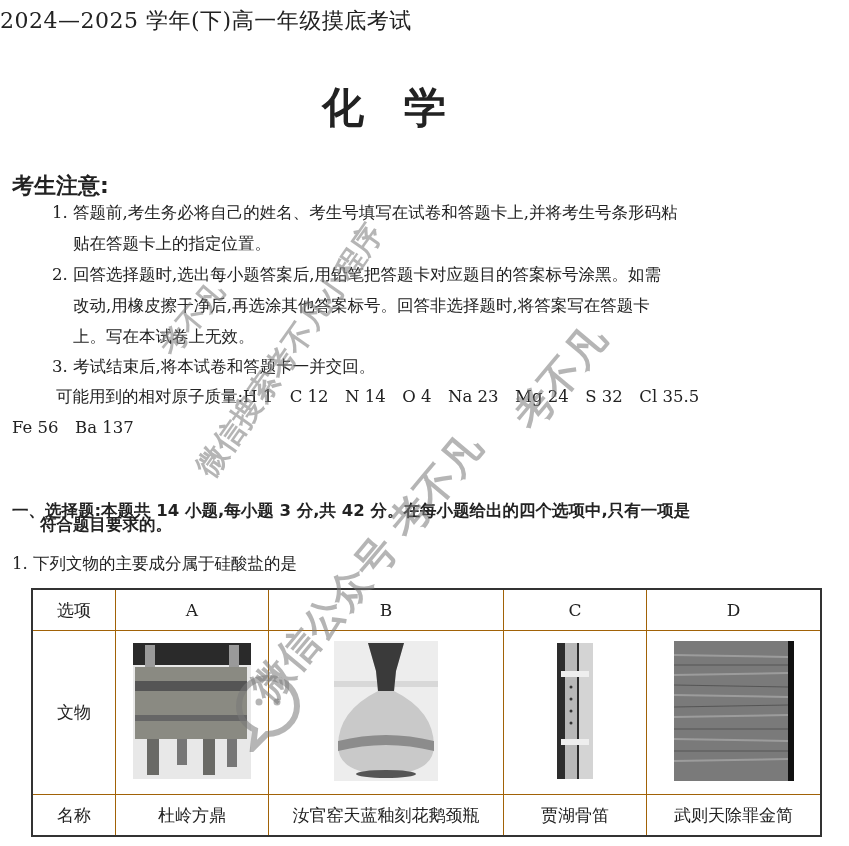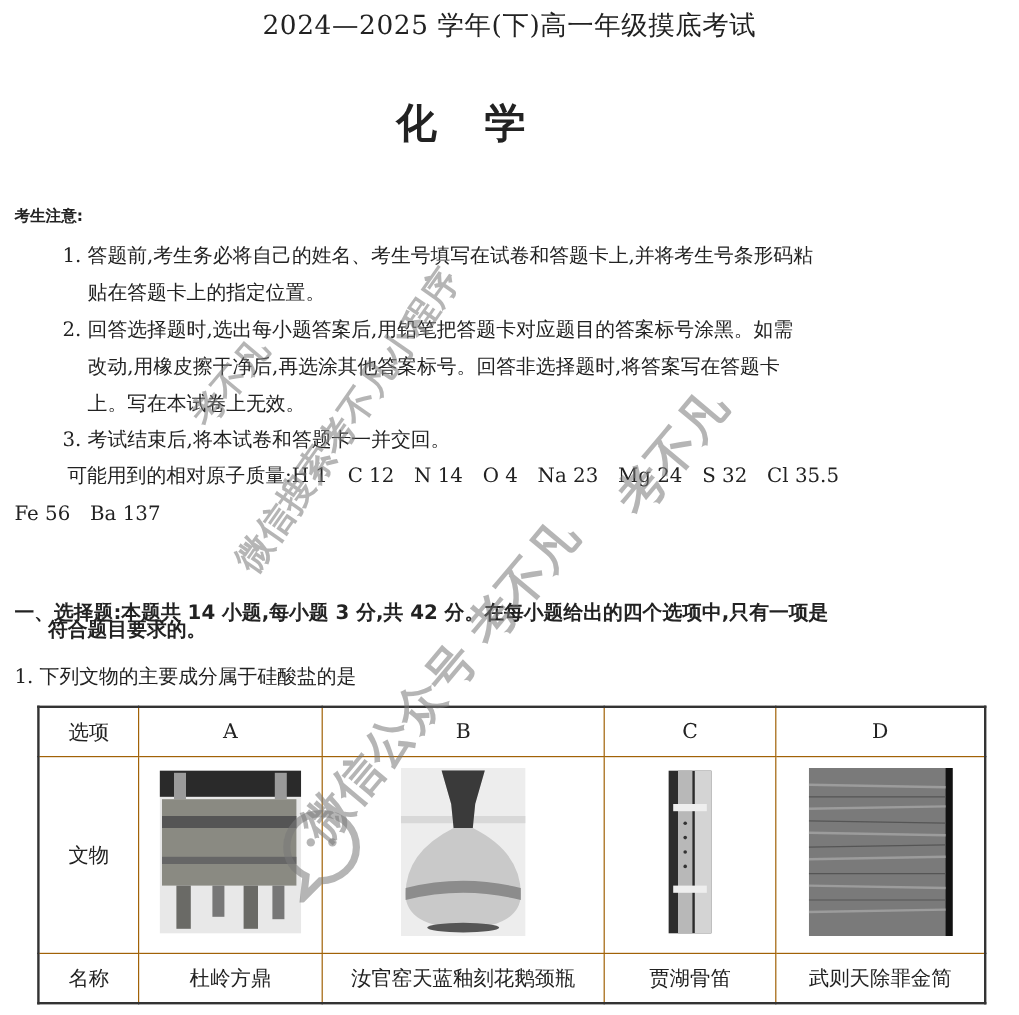--- a/index.html
+++ b/index.html
@@ -3,30 +3,30 @@
 <meta charset="utf-8">
 <style>
   html, body { margin: 0; padding: 0; background: #ffffff; }
   body {
     width: 849px; height: 846px; position: relative; overflow: hidden;
     font-family: "DejaVu Serif", "Liberation Serif", serif;
     color: #222;
   }
   .abs { position: absolute; }
   .exam-title {
-    top: 6px; left: 0; width: 849px; text-align: center;
+    top: 6px; left: 0; width: 849px; text-align: left;
     font-size: 22px; letter-spacing: 0.5px;
   }
   .subject {
     top: 80px; left: 0; width: 768px; text-align: center;
     font-family: "DejaVu Sans", "Liberation Sans", sans-serif;
-    font-size: 34px; font-weight: bold; letter-spacing: 40px; text-indent: 40px;
+    font-size: 42px; font-weight: bold; letter-spacing: 40px; text-indent: 40px;
   }
   .notice-head {
-    top: 171px; left: 12px; font-size: 13px; font-weight: bold;
+    top: 171px; left: 12px; font-size: 22px; font-weight: bold;
     font-family: "DejaVu Sans", "Liberation Sans", sans-serif;
   }
   .line { font-size: 16.5px; white-space: nowrap; }
   .section-head {
     font-family: "DejaVu Sans", "Liberation Sans", sans-serif;
     font-weight: bold; font-size: 16.5px; white-space: nowrap;
   }
   table.q-table {
     position: absolute; top: 588px; left: 31px; width: 791px; height: 245px;
     border-collapse: collapse; border: 2px solid #333;

